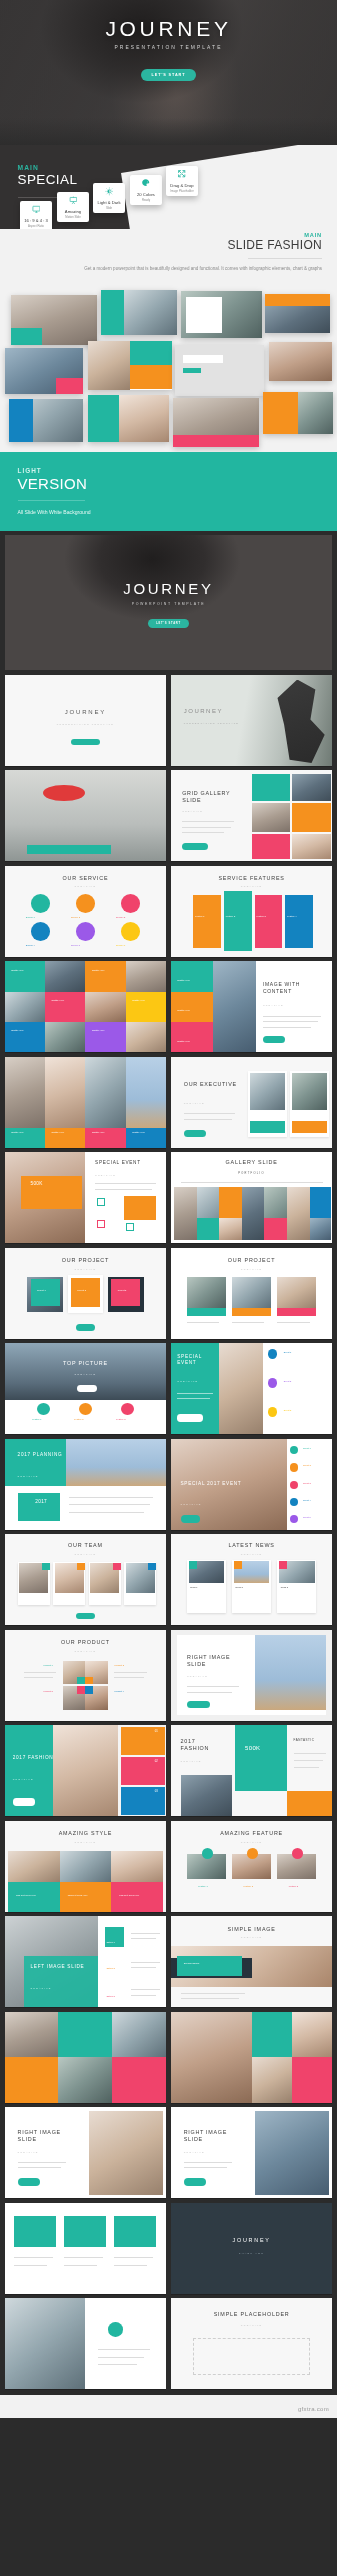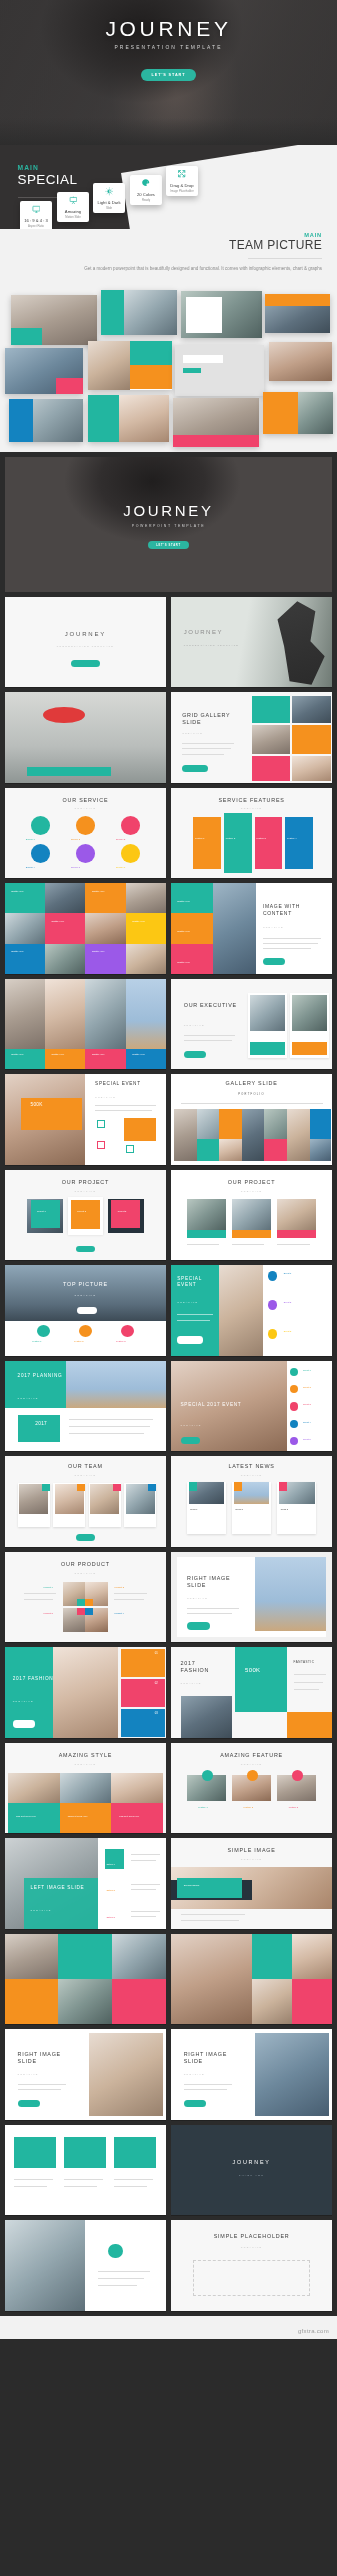--- a/index.html
+++ b/index.html
@@ -222,21 +222,21 @@
         </span>
         <div class="ft">Drag &amp; Drop</div>
         <div class="fs">Image Placeholder</div>
       </div>
 
     </div>
   </div>
 
   <div class="slidepic">
     <div class="sp-eyebrow">MAIN</div>
-    <div class="sp-h1">TEAM PICTURE</div>
+    <div class="sp-h1">SLIDE FASHION</div>
     <div class="sp-rule"></div>
     <div class="sp-p">Get a modern powerpoint that is beautifully designed and functional. It comes with infographic elements, chart &amp; graphs</div>
   </div>
 
   <div class="collage">
     <div class="shot" style="left:10.8px;top:12px;width:86px;height:50px;">
       <div class="ph img-b" style="height:100%"></div>
       <div class="bk t-teal" style="left:0;bottom:0;width:31px;height:17.5px;"></div>
     </div>
     <div class="shot" style="left:101px;top:6.7px;width:76px;height:45px;background:#fff;">
@@ -281,20 +281,26 @@
     <div class="shot" style="left:173px;top:115px;width:86px;height:49px;">
       <div class="ph img-b" style="height:100%"></div>
       <div class="bk t-pink" style="left:0;bottom:0;width:86px;height:12px;"></div>
     </div>
     <div class="shot" style="left:263px;top:109px;width:70px;height:42px;background:#fff;">
       <div class="bk t-orange" style="left:0;top:0;width:35px;height:42px;"></div>
       <div class="bk img-e" style="left:35px;top:0;width:35px;height:42px;"></div>
     </div>
   </div>
 
+  <div class="lightband">
+    <div class="lb-eyebrow">LIGHT</div>
+    <div class="lb-h1">VERSION</div>
+    <div class="lb-rule"></div>
+    <div class="lb-p">All Slide With White Background</div>
+  </div>
 
   <div class="bigphoto">
     <div class="bp-inner">
       <div class="bp-title">JOURNEY</div>
       <div class="bp-sub">POWERPOINT TEMPLATE</div>
       <div class="bp-btn">LET'S START</div>
     </div>
   </div>
 
   <div class="grid">

